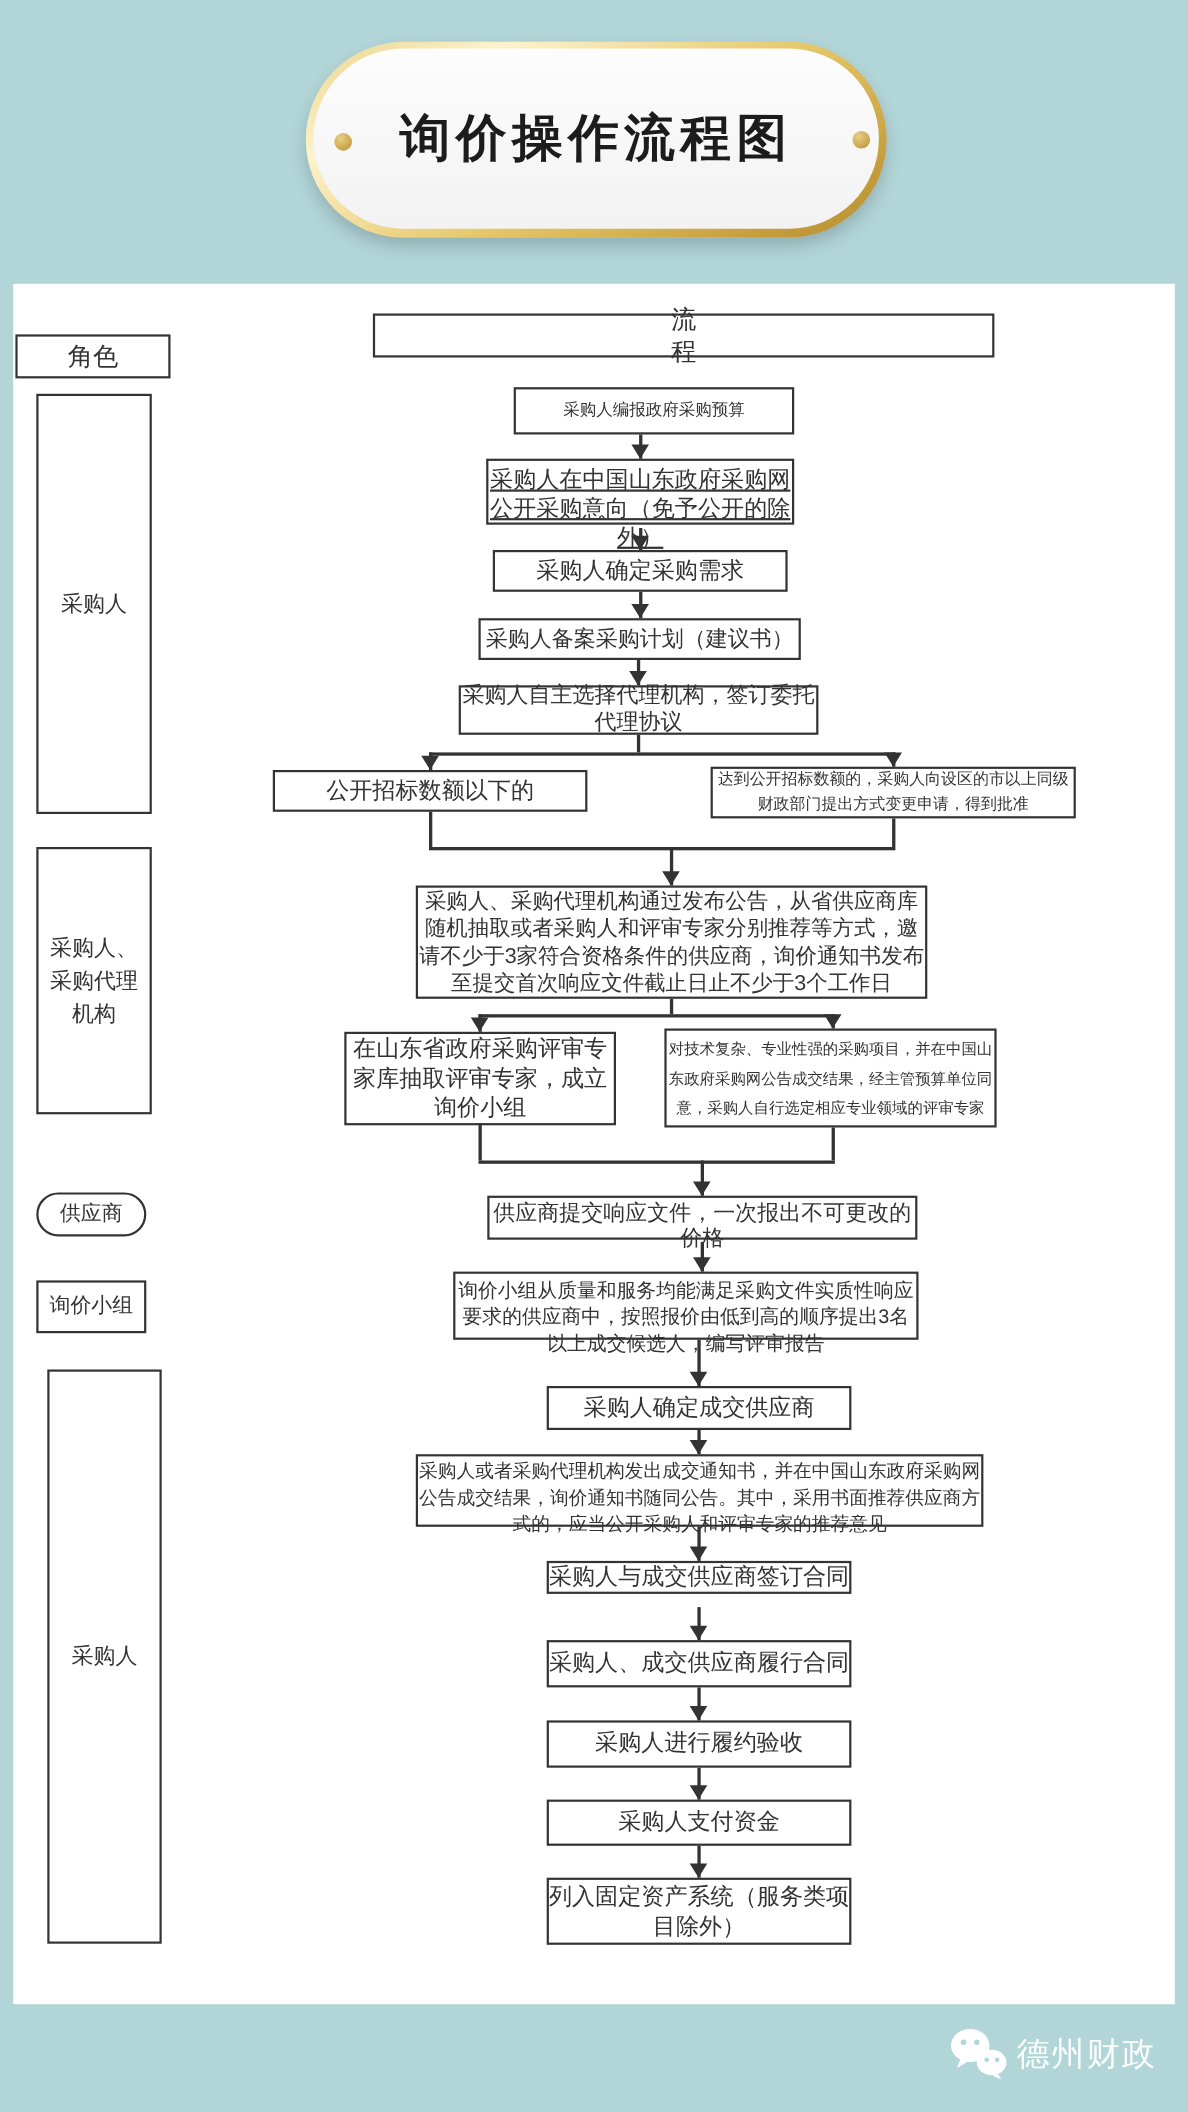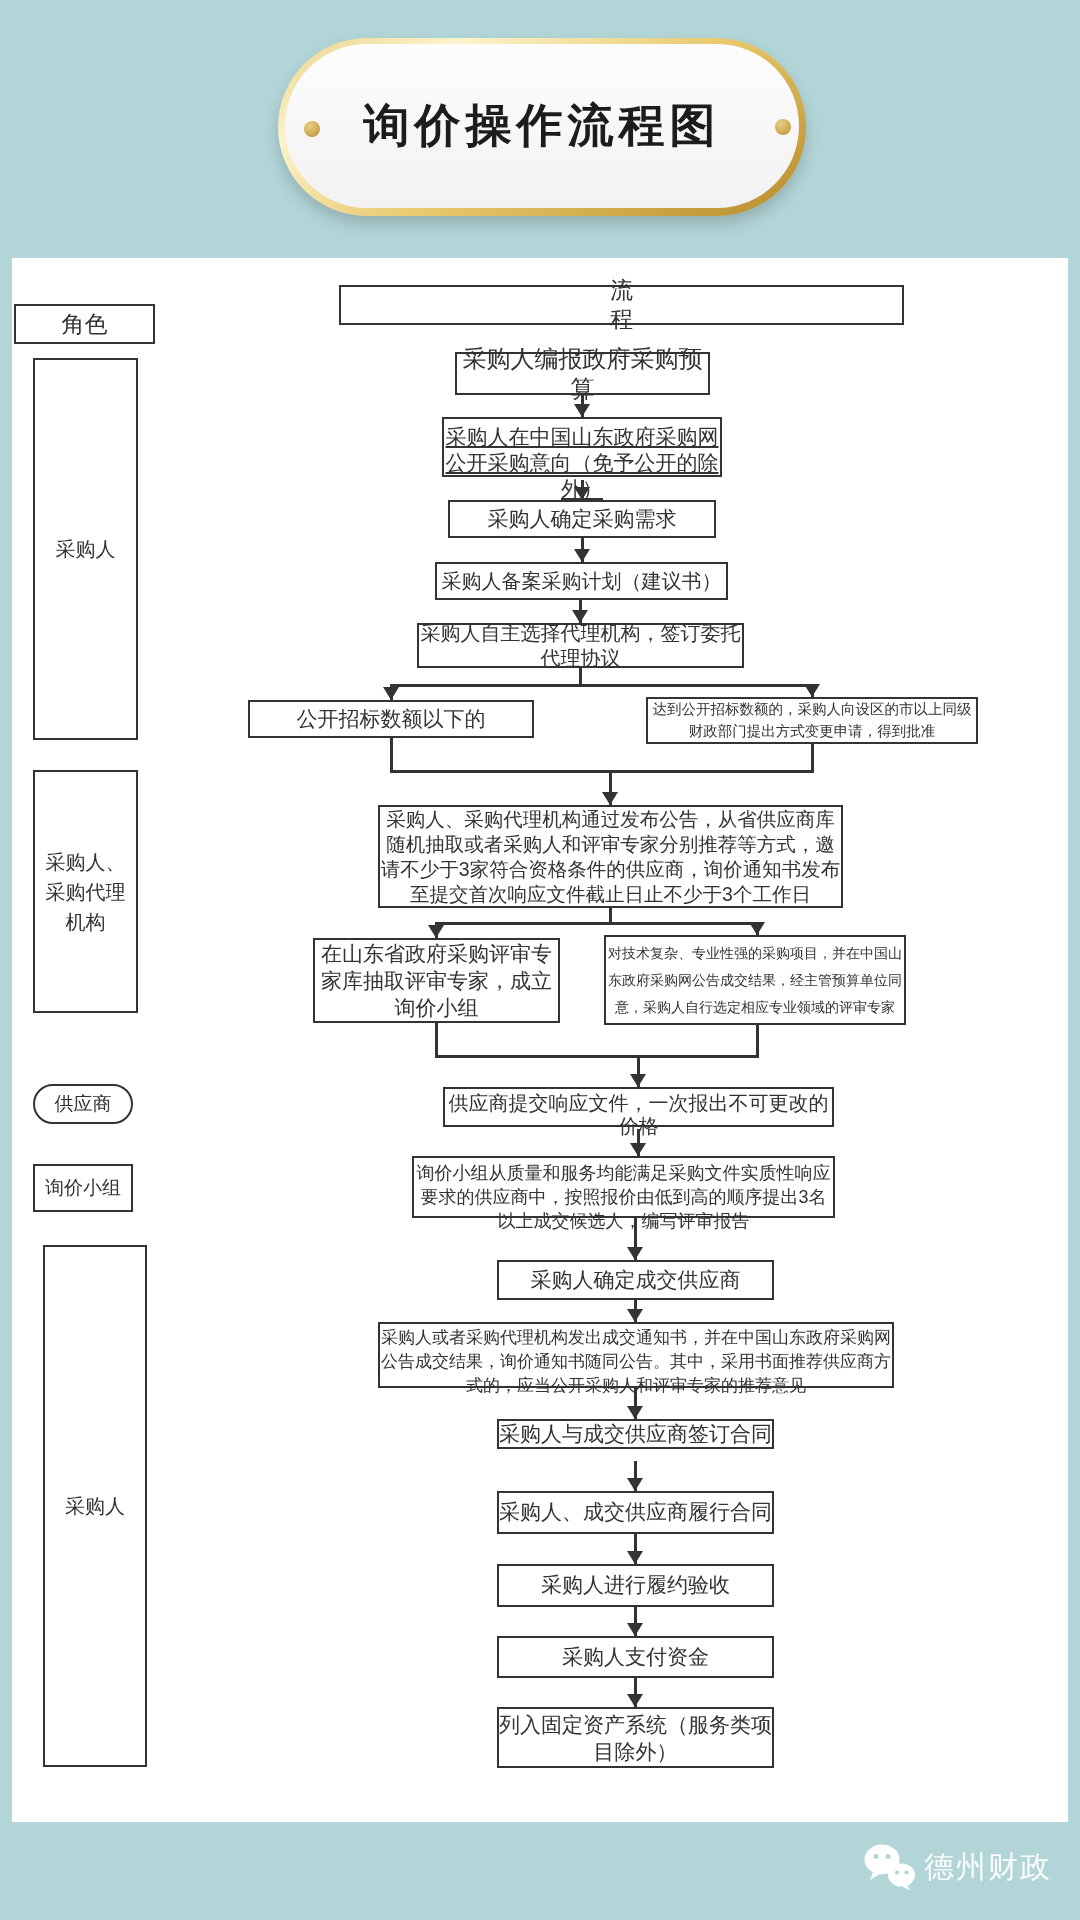--- a/index.html
+++ b/index.html
@@ -55,25 +55,25 @@
 
   <div class="box" style="left:14px;top:285px;width:141px;height:40px;font-size:23px;margin-top:19px;">角色</div>
   <div class="box process-header" style="left:339px;top:285px;width:565px;height:40px;">流程</div>
 
   <div class="box" style="left:33px;top:358px;width:105px;height:382px;font-size:20px;">采购人</div>
   <div class="box" style="left:33px;top:770px;width:105px;height:243px;font-size:20px;padding:6px;line-height:1.5;">采购人、采购代理机构</div>
   <div class="box" style="left:33px;top:1084px;width:100px;height:40px;font-size:19px;border-radius:20px;">供应商</div>
   <div class="box" style="left:33px;top:1164px;width:100px;height:48px;font-size:19px;">询价小组</div>
   <div class="box" style="left:43px;top:1245px;width:104px;height:522px;font-size:20px;">采购人</div>
 
-  <div class="box" style="left:455px;top:352px;width:255px;height:43px;font-size:24px;">采购人编报政府采购预算</div>
+  <div class="box" style="left:467px;top:352px;width:255px;height:43px;font-size:15px;">采购人编报政府采购预算</div>
   <div class="box topalign" style="left:442px;top:417px;width:280px;height:60px;font-size:21px;padding-top:5px;line-height:26px;z-index:2;background:transparent;text-decoration:underline;">采购人在中国山东政府采购网公开采购意向（免予公开的除外）</div>
   <div class="box" style="left:448px;top:500px;width:268px;height:38px;font-size:21px;">采购人确定采购需求</div>
   <div class="box" style="left:435px;top:562px;width:293px;height:38px;font-size:20px;">采购人备案采购计划（建议书）</div>
-  <div class="box" style="left:417px;top:623px;width:327px;height:45px;font-size:20px;">采购人自主选择代理机构，签订委托代理协议</div>
+  <div class="box" style="left:417px;top:623px;width:327px;height:45px;font-size:20px;font-family:Liberation Mono, monospace;">采购人自主选择代理机构，签订委托代理协议</div>
   <div class="box" style="left:248px;top:700px;width:286px;height:38px;font-size:21px;">公开招标数额以下的</div>
   <div class="box" style="left:646px;top:697px;width:332px;height:47px;font-size:14.5px;line-height:1.5;">达到公开招标数额的，采购人向设区的市以上同级财政部门提出方式变更申请，得到批准</div>
   <div class="box" style="left:378px;top:805px;width:465px;height:103px;font-size:19.5px;line-height:25px;">采购人、采购代理机构通过发布公告，从省供应商库随机抽取或者采购人和评审专家分别推荐等方式，邀请不少于3家符合资格条件的供应商，询价通知书发布至提交首次响应文件截止日止不少于3个工作日</div>
   <div class="box" style="left:313px;top:938px;width:247px;height:85px;font-size:21px;line-height:27px;padding:2px;">在山东省政府采购评审专家库抽取评审专家，成立询价小组</div>
   <div class="box" style="left:604px;top:935px;width:302px;height:90px;font-size:14px;line-height:27px;padding:2px;">对技术复杂、专业性强的采购项目，并在中国山东政府采购网公告成交结果，经主管预算单位同意，采购人自行选定相应专业领域的评审专家</div>
   <div class="box topalign" style="left:443px;top:1087px;width:391px;height:40px;font-size:20px;line-height:23px;padding-top:3px;z-index:2;background:transparent;">供应商提交响应文件，一次报出不可更改的价格</div>
   <div class="box topalign" style="left:412px;top:1156px;width:423px;height:62px;font-size:18px;line-height:24px;padding-top:3px;z-index:2;background:transparent;">询价小组从质量和服务均能满足采购文件实质性响应要求的供应商中，按照报价由低到高的顺序提出3名以上成交候选人，编写评审报告</div>
   <div class="box" style="left:497px;top:1260px;width:277px;height:40px;font-size:21px;">采购人确定成交供应商</div>
   <div class="box topalign" style="left:378px;top:1322px;width:516px;height:66px;font-size:17px;line-height:24px;padding-top:2px;z-index:2;background:transparent;">采购人或者采购代理机构发出成交通知书，并在中国山东政府采购网公告成交结果，询价通知书随同公告。其中，采用书面推荐供应商方式的，应当公开采购人和评审专家的推荐意见</div>
   <div class="box" style="left:497px;top:1419px;width:277px;height:30px;font-size:21px;">采购人与成交供应商签订合同</div>

